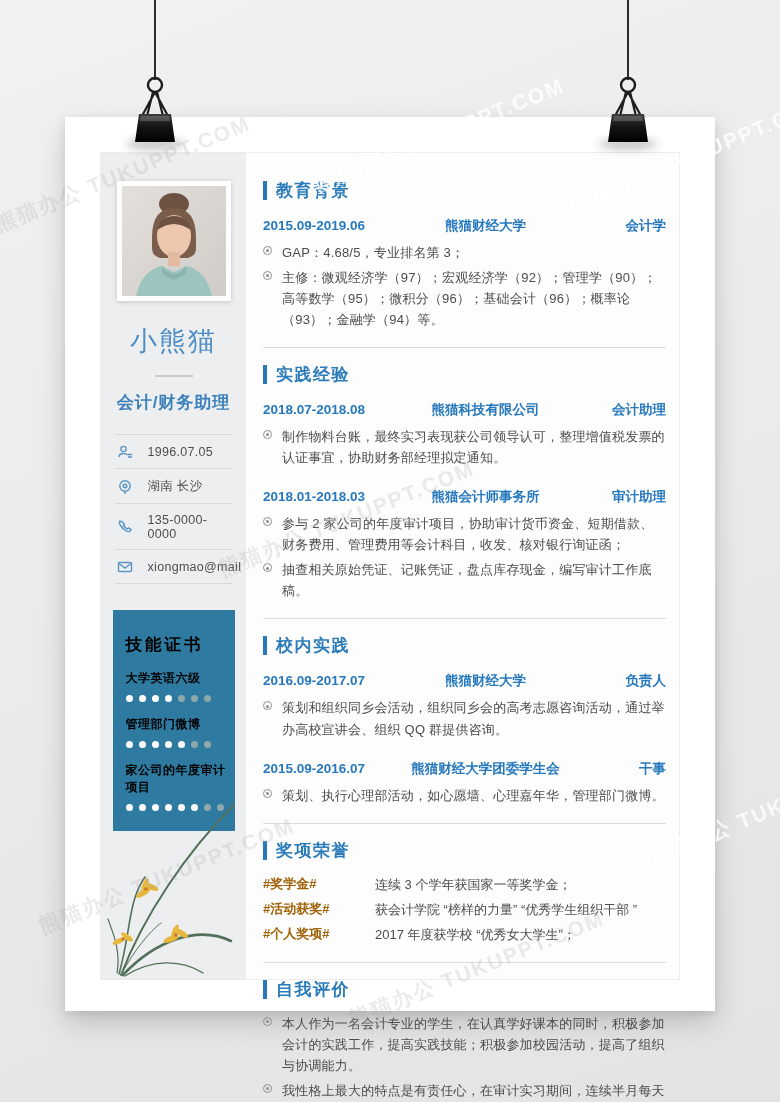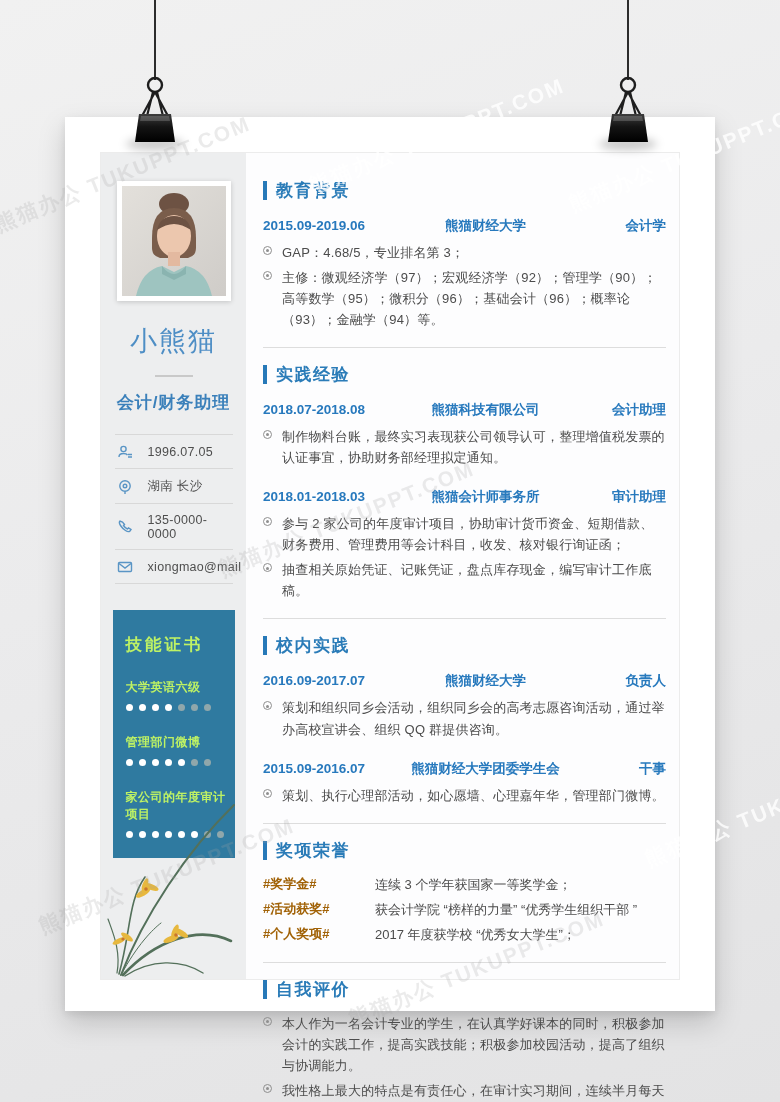--- a/index.html
+++ b/index.html
@@ -35,23 +35,23 @@
     box-shadow:0 1px 5px rgba(0,0,0,.18);
   }
   .photo svg { display:block; width:104px; height:110px; }
   .person-name { margin-top:22px; font-size:27px; font-weight:400; letter-spacing:2px; color:#4e8ec5; }
   .name-rule { margin-top:16px; width:38px; height:2px; background:#c9c9c9; }
   .job-title { margin-top:14px; font-size:17px; font-weight:bold; color:#3b80ba; letter-spacing:1px; }
   .contact { margin-top:20px; width:118px; border-top:1px solid #d8d8d8; }
   .contact-row { display:flex; align-items:center; gap:15px; padding:9px 0 8px 2px; border-bottom:1px solid #d8d8d8; }
   .contact-row svg { flex:0 0 auto; }
   .contact-val { font-size:12.5px; color:#4e4e4e; letter-spacing:.3px; }
-  .skills { margin-top:26px; width:122px; background:#2f7aa0; color:#bef264; padding:24px 4px 20px 13px; }
+  .skills { margin-top:26px; width:122px; background:#2f7aa0; color:#000000; padding:24px 4px 20px 13px; }
   .skills-heading { font-size:16.5px; font-weight:bold; letter-spacing:3px; }
-  .skill-label { margin-top:23px; font-size:12px; font-weight:bold; letter-spacing:.5px; }
+  .skill-label { margin-top:14px; font-size:12px; font-weight:bold; letter-spacing:.5px; }
   .skill-dots { margin-top:8px; display:flex; gap:6px; }
   .dot { width:7px; height:7px; border-radius:50%; background:#a9b3ae; opacity:.8; }
   .dot.filled { background:#ffffff; opacity:1; }
   .orchid { position:absolute; left:0; bottom:0; width:145px; height:190px; pointer-events:none; }
   
   .main { flex:1; padding:24px 13px 16px 17px; background:#fdfdfe; }
   .section-header { display:flex; align-items:center; gap:9px; margin-top:2px; }
   .accent-bar { width:4px; height:19px; background:#2779b8; }
   .section-title { font-size:17px; font-weight:bold; color:#2b7cb8; letter-spacing:1.5px; }
   .entry-head { display:flex; align-items:baseline; margin:15px 0 7px 0;

